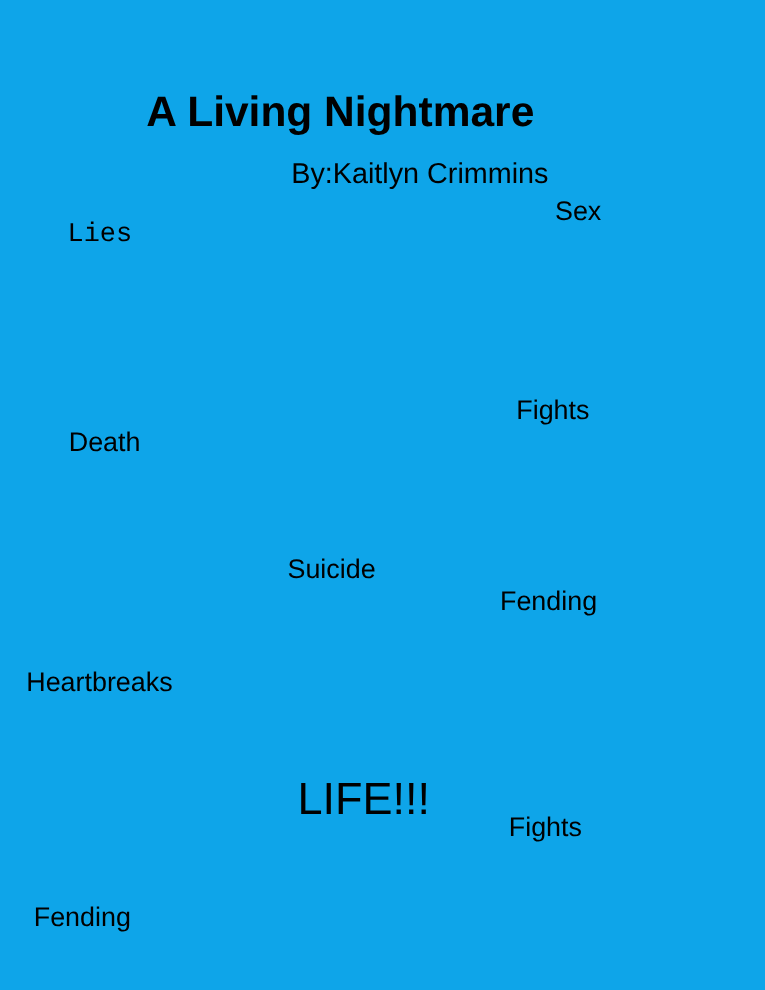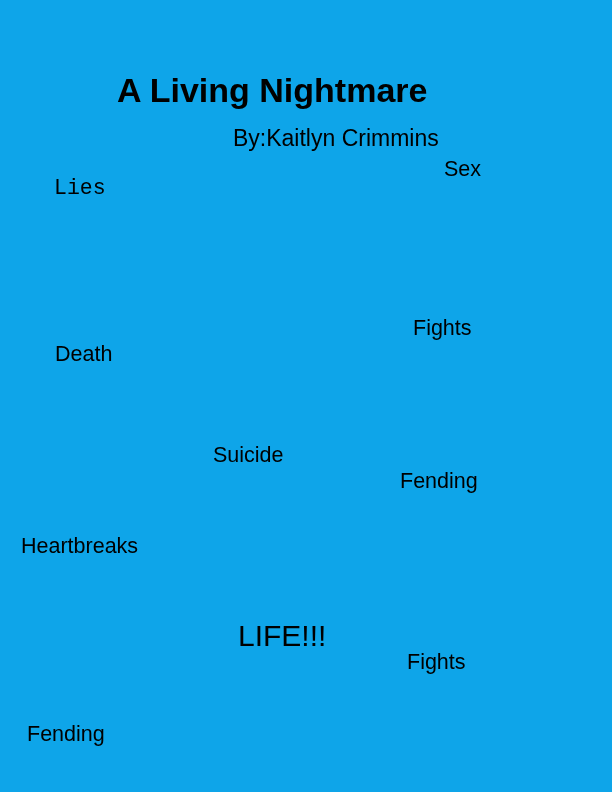--- a/index.html
+++ b/index.html
@@ -36,34 +36,34 @@
     }
     .subtitle {
       font-size: 23px;
       left: 233px;
       top: 127px;
     }
     .word {
       font-size: 21.5px;
     }
     .life {
-      font-size: 30px;
+      font-size: 36px;
     }
   </style>
 </head>
 <body>
 
 <div class="page">
   <h1 class="txt title">A Living Nightmare</h1>
   <p class="txt subtitle">By:Kaitlyn Crimmins</p>
 
   <span class="txt word" style="left: 444px; top: 159px;">Sex</span>
   <span class="txt word" style="left: 54px; top: 178px; font-family: Liberation Mono, monospace;">Lies</span>
   <span class="txt word" style="left: 413px; top: 318px;">Fights</span>
   <span class="txt word" style="left: 55px; top: 344px;">Death</span>
-  <span class="txt word" style="left: 213px; top: 445px;">Suicide</span>
+  <span class="txt word" style="left: 230px; top: 445px;">Suicide</span>
   <span class="txt word" style="left: 400px; top: 471px;">Fending</span>
   <span class="txt word" style="left: 21px; top: 536px; text-align: right;">Heartbreaks</span>
   <span class="txt word" style="left: 407px; top: 652px;">Fights</span>
   <span class="txt word" style="left: 27px; top: 724px;">Fending</span>
 
   <span class="txt life" style="left: 238px; top: 621px;">LIFE!!!</span>
 </div>
 
 </body></html>

